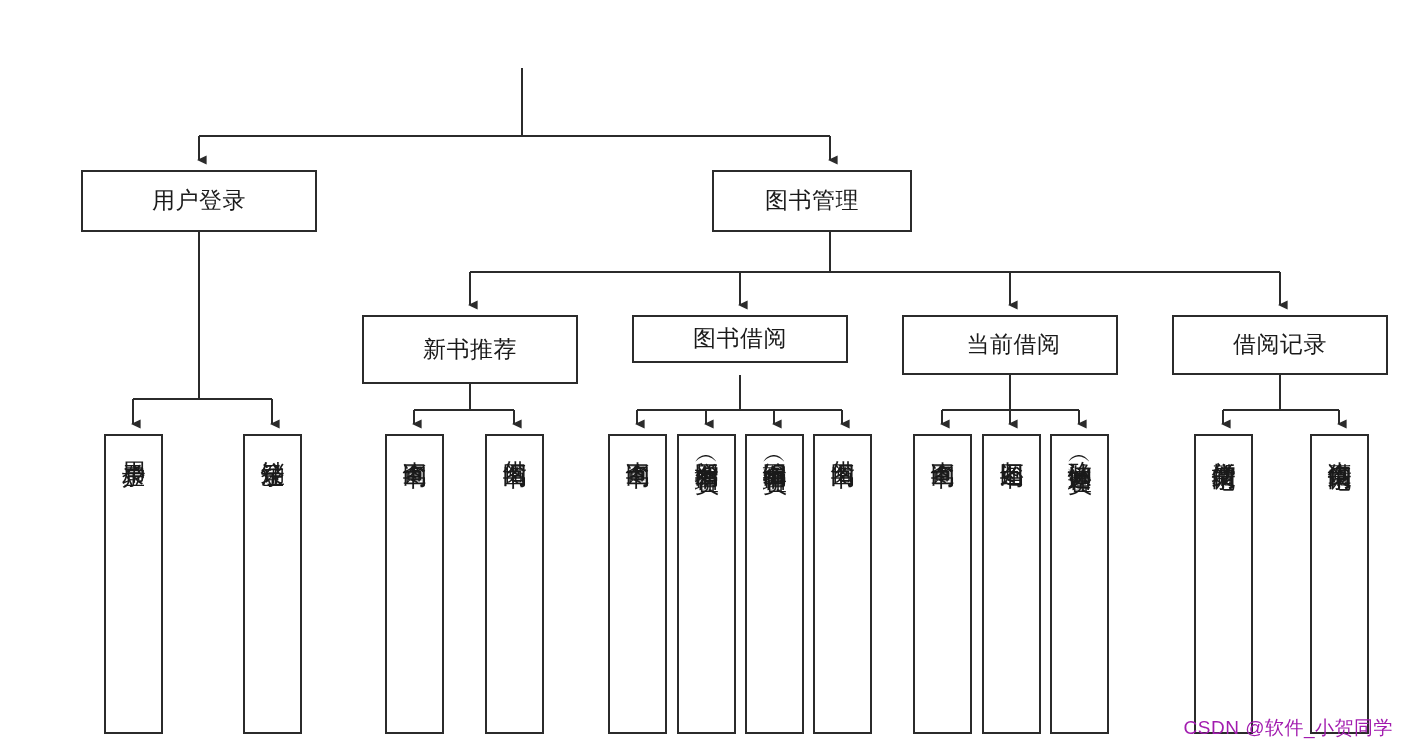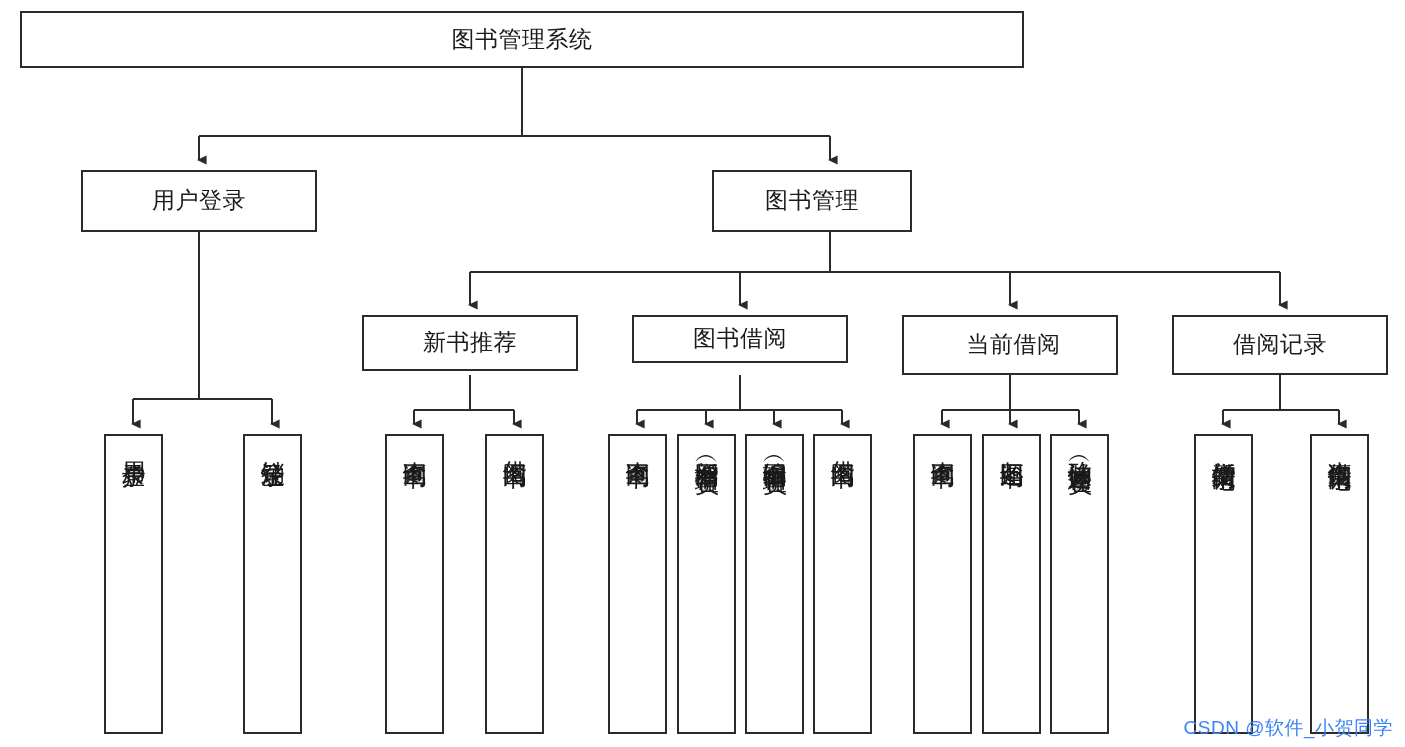--- a/index.html
+++ b/index.html
@@ -60,21 +60,21 @@
     font-size: 24px;
     line-height: 1.02;
     letter-spacing: 1.5px;
     white-space: nowrap;
   }
   .watermark {
     position: absolute;
     right: 12px;
     bottom: 6px;
     font-size: 19px;
-    color: #3b82f6;
+    color: #a21caf;
     letter-spacing: 0.5px;
     z-index: 5;
     white-space: nowrap;
     font-family: "Liberation Sans", "DejaVu Sans", sans-serif;
   }
 </style>
 </head>
 <body>
 
 <div id="canvas">
@@ -122,32 +122,29 @@
       <path d="M1010,410 L1010,424" marker-end="url(#arrow)"></path>
       <path d="M1079,410 L1079,424" marker-end="url(#arrow)"></path>
 
       <path d="M1280,375 L1280,410"></path>
       <path d="M1223,410 L1339,410"></path>
       <path d="M1223,410 L1223,424" marker-end="url(#arrow)"></path>
       <path d="M1339,410 L1339,424" marker-end="url(#arrow)"></path>
     </g>
   </svg>
 
-  <div class="node h root" style="left:20px; top:11px; width:1004px; height:57px;">
-    <span class="label">图书管理系统</span>
-  </div>
 
   <div class="node h" style="left:81px; top:170px; width:236px; height:62px;">
     <span class="label">用户登录</span>
   </div>
   <div class="node h" style="left:712px; top:170px; width:200px; height:62px;">
     <span class="label">图书管理</span>
   </div>
 
-  <div class="node h" style="left:362px; top:315px; width:216px; height:56px;">
+  <div class="node h" style="left:362px; top:315px; width:216px; height:69px;">
     <span class="label">新书推荐</span>
   </div>
   <div class="node h" style="left:632px; top:315px; width:216px; height:48px;">
     <span class="label">图书借阅</span>
   </div>
   <div class="node h" style="left:902px; top:315px; width:216px; height:60px;padding-left:7px;">
     <span class="label">当前借阅</span>
   </div>
   <div class="node h" style="left:1172px; top:315px; width:216px; height:60px;">
     <span class="label">借阅记录</span>

